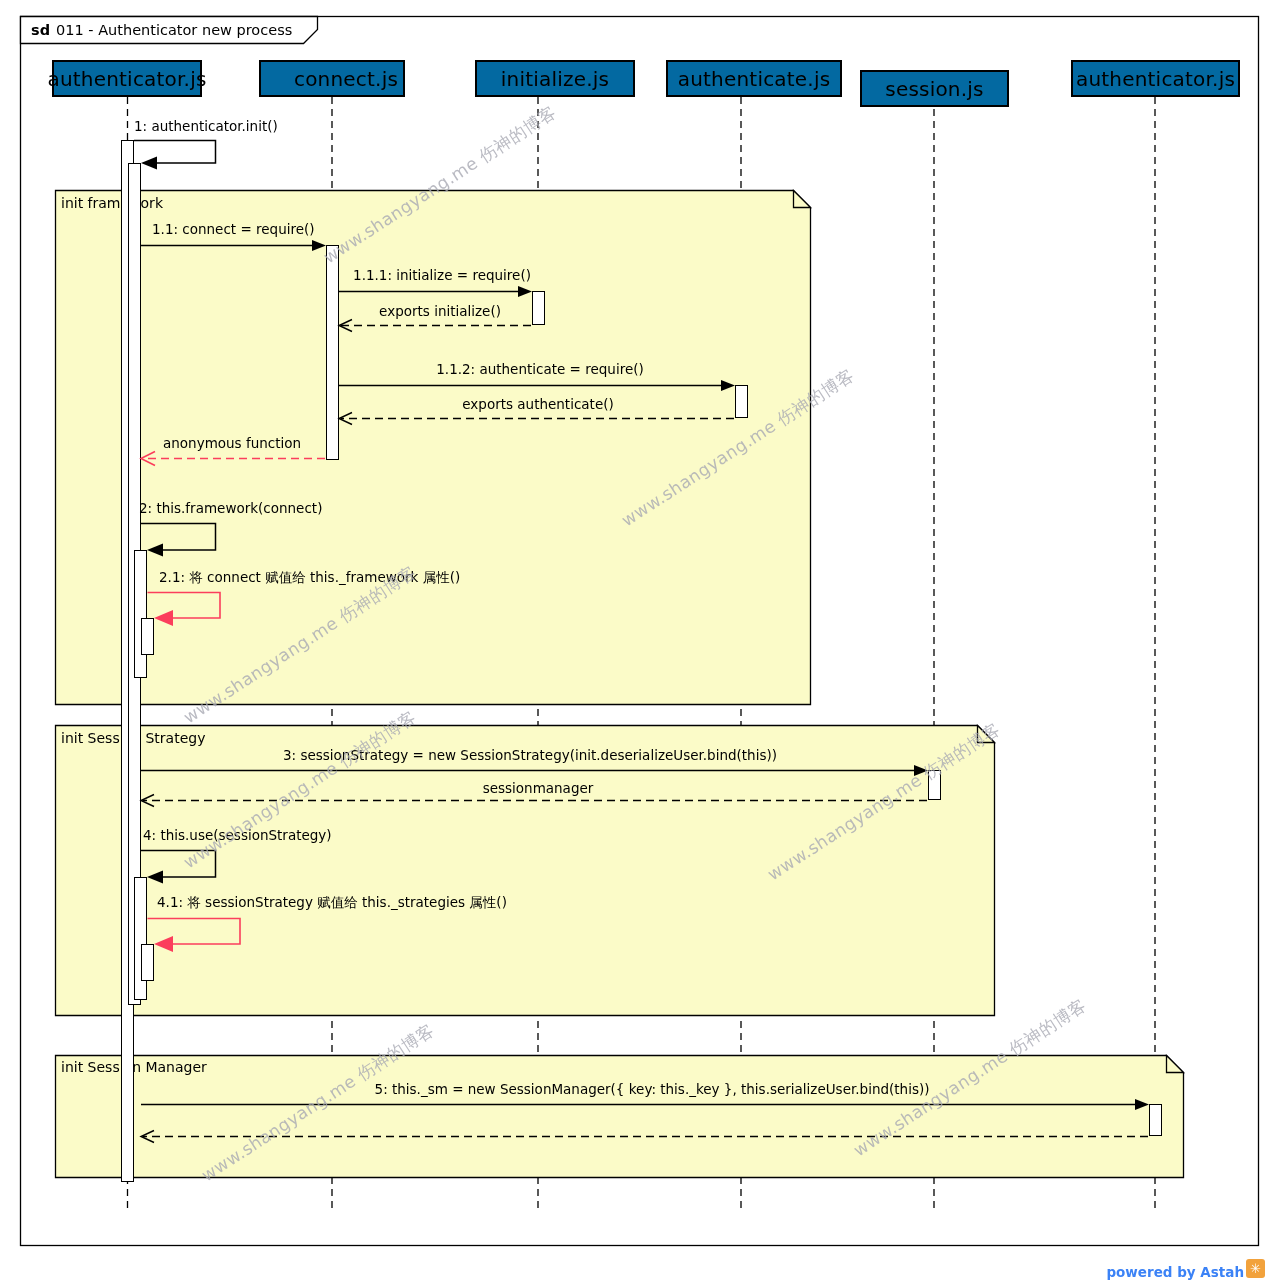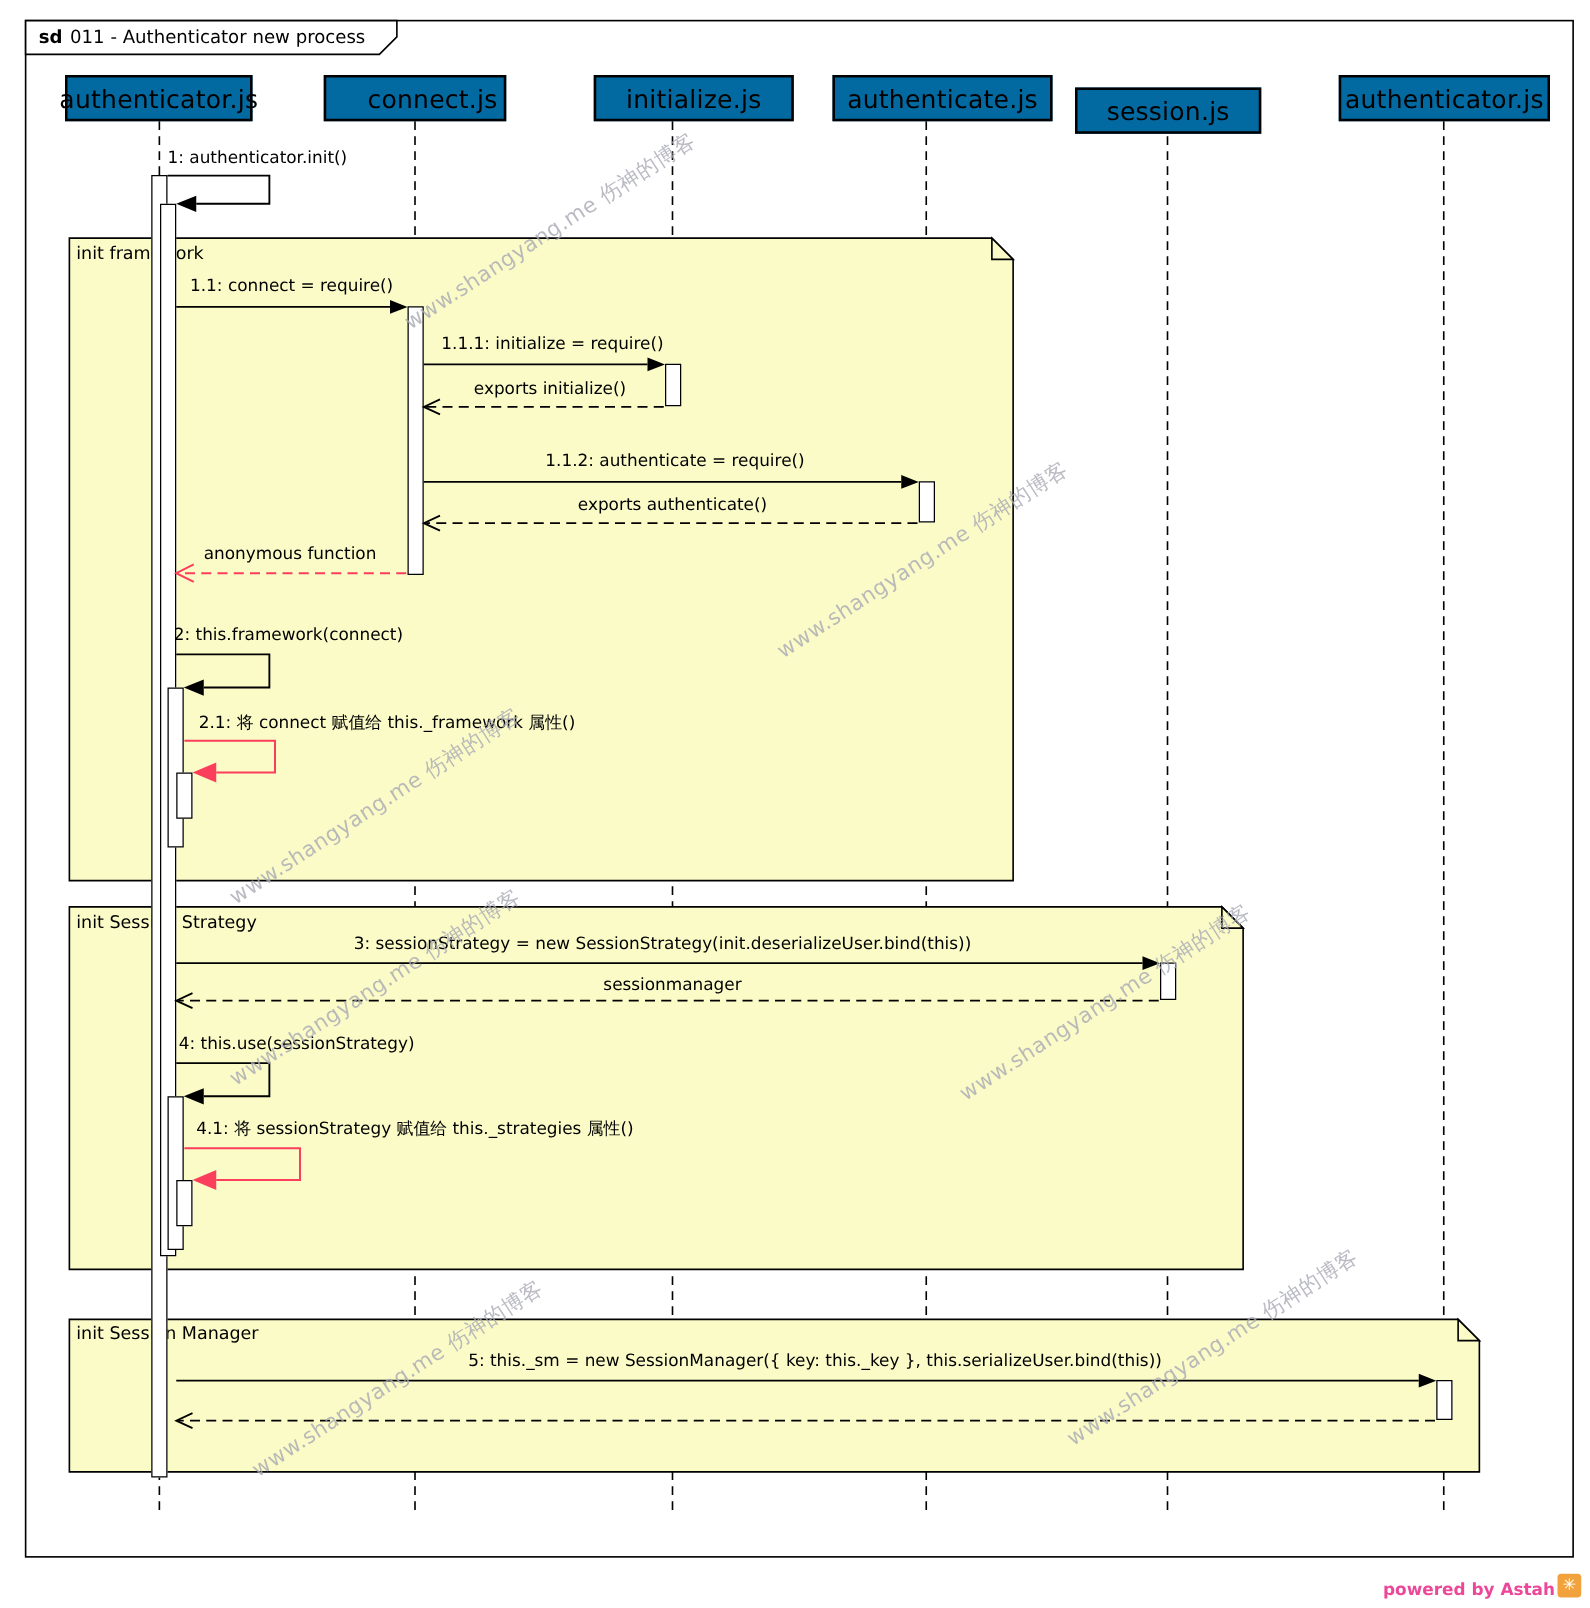--- a/index.html
+++ b/index.html
@@ -12,21 +12,21 @@
   .act{position:absolute;z-index:2;background:#ffffff;border:1.4px solid #000;box-sizing:border-box;}
   .lifeline-head{position:absolute;z-index:2;background:#0369a1;border:2.6px solid #000;
        box-sizing:border-box;display:flex;align-items:center;justify-content:center;
        font-size:20px;letter-spacing:.2px;white-space:nowrap;}
   .msg{position:absolute;z-index:4;font-size:13.5px;white-space:nowrap;}
   .msg.center{transform:translateX(-50%);}
   .title-bar{position:absolute;z-index:4;left:31px;top:22px;font-size:14.5px;white-space:nowrap;}
   .title-bar .kw{font-weight:bold;margin-right:6px;}
   .wm{position:absolute;z-index:5;font-size:17px;color:#a9aab4;opacity:.8;white-space:nowrap;
       transform:translate(-50%,-50%) rotate(-33deg);pointer-events:none;letter-spacing:.5px;}
-  .footer{position:absolute;z-index:6;top:1264px;right:28px;font-size:13.5px;font-weight:bold;color:#ec4899;}
+  .footer{position:absolute;z-index:6;top:1264px;right:28px;font-size:13.5px;font-weight:bold;color:#3b82f6;}
   .astah-logo{position:absolute;z-index:6;left:1246px;top:1259px;width:19px;height:19px;background:#f2a23c;
       border-radius:3px;color:#fff;font-size:13px;font-weight:bold;display:flex;align-items:center;justify-content:center;}
 </style>
 </head>
 <body>
 
 <svg id="layer-under" class="layer" width="1272" height="1286">
 
   <rect x="20.5" y="16.5" width="1238" height="1229" fill="none" stroke="#000" stroke-width="1.3"></rect>
 

